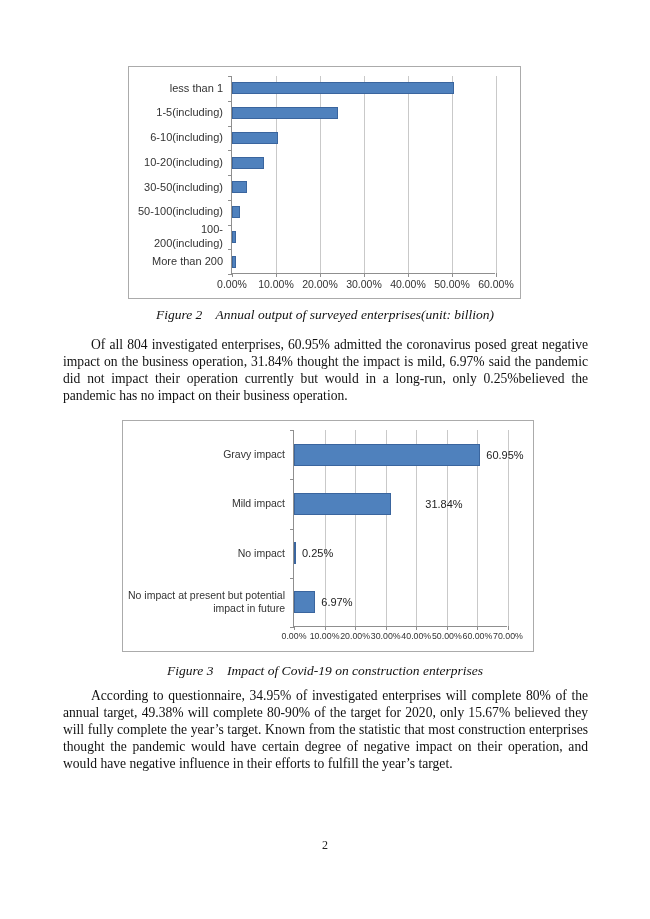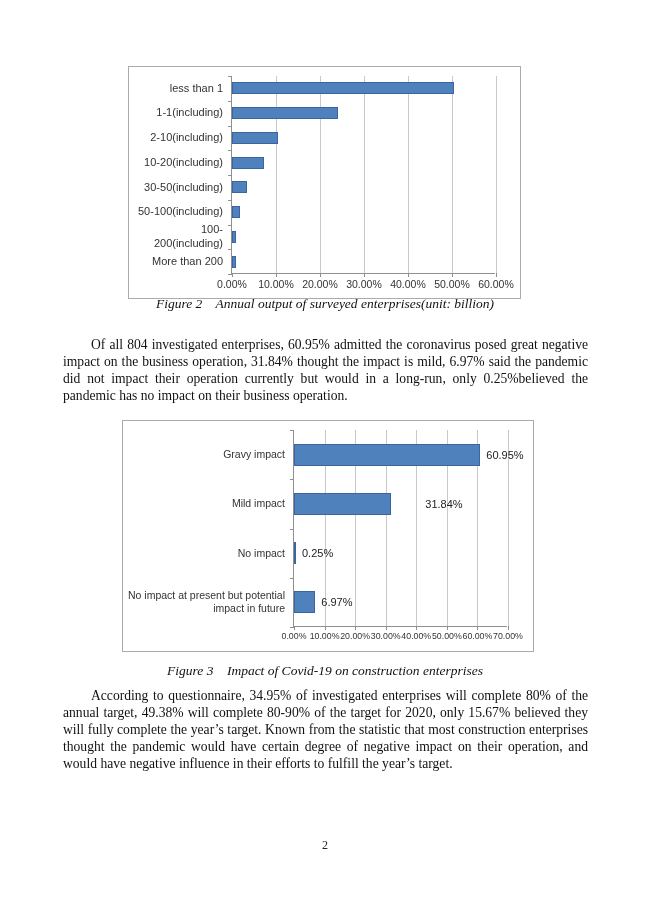--- a/index.html
+++ b/index.html
@@ -67,30 +67,30 @@
         <div class="bar" style="top: 6.375px; width: 221.76px; height: 12px; background: rgb(79, 129, 189);"></div>
         <div class="bar" style="top: 31.125px; width: 106.04px; height: 12px; background: rgb(79, 129, 189);"></div>
         <div class="bar" style="top: 55.875px; width: 45.76px; height: 12px; background: rgb(79, 129, 189);"></div>
         <div class="bar" style="top: 80.625px; width: 31.68px; height: 12px; background: rgb(79, 129, 189);"></div>
         <div class="bar" style="top: 105.375px; width: 14.52px; height: 12px; background: rgb(79, 129, 189);"></div>
         <div class="bar" style="top: 130.125px; width: 8.36px; height: 12px; background: rgb(79, 129, 189);"></div>
         <div class="bar" style="top: 154.875px; width: 3.96px; height: 12px; background: rgb(79, 129, 189);"></div>
         <div class="bar" style="top: 179.625px; width: 4.4px; height: 12px; background: rgb(79, 129, 189);"></div>
       </div>
       <div class="cat-label" style="left: 0px; top: 9px; height: 24.75px; width: 94px; font-size: 11px; padding-left: 4px;">less than 1</div>
-      <div class="cat-label" style="left: 0px; top: 33.75px; height: 24.75px; width: 94px; font-size: 11px; padding-left: 4px;">1-1(including)</div>
-      <div class="cat-label" style="left: 0px; top: 58.5px; height: 24.75px; width: 94px; font-size: 11px; padding-left: 4px;">2-10(including)</div>
+      <div class="cat-label" style="left: 0px; top: 33.75px; height: 24.75px; width: 94px; font-size: 11px; padding-left: 4px;">1-5(including)</div>
+      <div class="cat-label" style="left: 0px; top: 58.5px; height: 24.75px; width: 94px; font-size: 11px; padding-left: 4px;">6-10(including)</div>
       <div class="cat-label" style="left: 0px; top: 83.25px; height: 24.75px; width: 94px; font-size: 11px; padding-left: 4px;">10-20(including)</div>
       <div class="cat-label" style="left: 0px; top: 108px; height: 24.75px; width: 94px; font-size: 11px; padding-left: 4px;">30-50(including)</div>
       <div class="cat-label" style="left: 0px; top: 132.75px; height: 24.75px; width: 94px; font-size: 11px; padding-left: 4px;">50-100(including)</div>
       <div class="cat-label" style="left: 0px; top: 157.5px; height: 24.75px; width: 94px; font-size: 11px; padding-left: 4px;">100-200(including)</div>
       <div class="cat-label" style="left: 0px; top: 182.25px; height: 24.75px; width: 94px; font-size: 11px; padding-left: 4px; text-align: center;">More than 200</div>
     </div>
 
-  <div class="caption" style="top:296px;">Figure 2    Annual output of surveyed enterprises(unit: billion)</div>
+  <div class="caption" style="top:307px;">Figure 2    Annual output of surveyed enterprises(unit: billion)</div>
 
   <p class="para" style="top:336px;">Of all 804 investigated enterprises, 60.95% admitted the coronavirus posed great negative impact on the business operation, 31.84% thought the impact is mild, 6.97% said the pandemic did not impact their operation currently but would in a long-run, only 0.25%believed the pandemic has no impact on their business operation.</p>
 
   <div id="chart2" class="chart-box" style="left:122px; top:420px; width:412px; height:232px;">
       <div class="plot" style="left: 170px; top: 9px; width: 214px; height: 197px;">
         <div class="xtick" style="left: 0px;"></div>
         <div class="xlabel" style="left: 0px; font-size: 8.8px;">0.00%</div>
         <div class="gridline" style="left: 30.5714px;"></div>
         <div class="xtick" style="left: 30.5714px;"></div>
         <div class="xlabel" style="left: 30.5714px; font-size: 8.8px;">10.00%</div>

